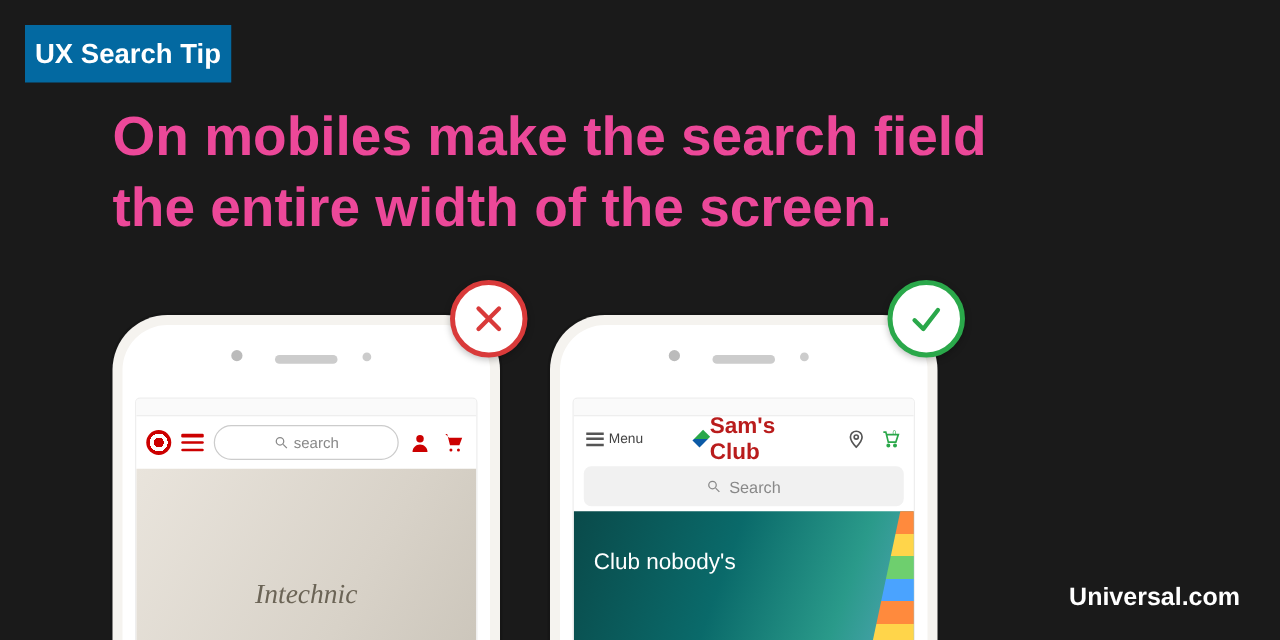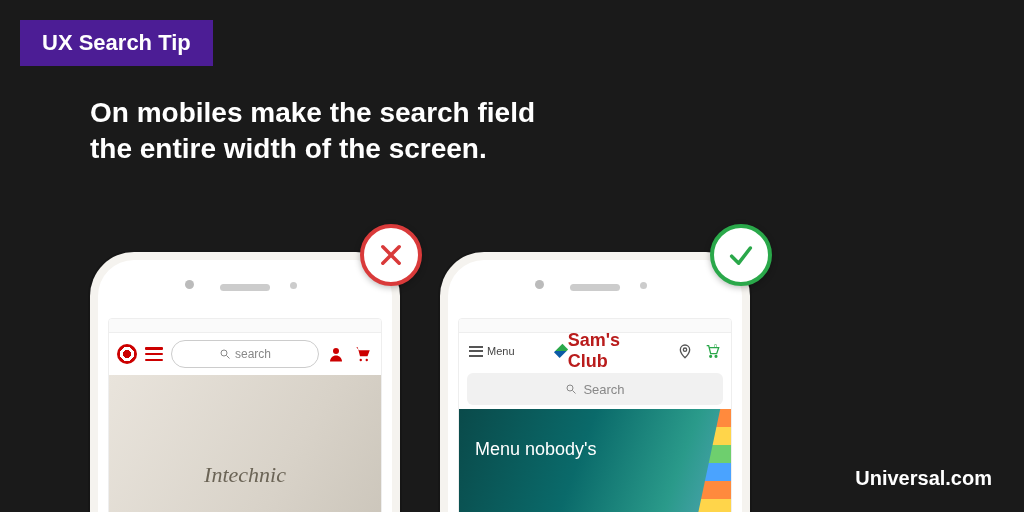--- a/index.html
+++ b/index.html
@@ -6,32 +6,32 @@
   html, body { width: 1024px; height: 512px; overflow: hidden; }
   body {
     background: #1a1a1a;
     font-family: -apple-system, BlinkMacSystemFont, "Segoe UI", Arial, sans-serif;
     position: relative;
   }
   .badge {
     position: absolute;
     top: 20px;
     left: 20px;
-    background: #4c1d95;
+    background: #0369a1;
     color: #fff;
     font-weight: 600;
     font-size: 22px;
-    padding: 10px 22px;
+    padding: 10px 8px;
   }
   .headline {
     position: absolute;
-    top: 95px;
+    top: 81px;
     left: 90px;
-    color: #ffffff;
-    font-size: 28px;
+    color: #ec4899;
+    font-size: 44px;
     font-weight: 700;
     line-height: 1.3;
     max-width: 760px;
     white-space: pre-line;
   }
   .attribution {
     position: absolute;
     bottom: 22px;
     right: 32px;
     color: #fff;
@@ -230,21 +230,21 @@
         </div>
       </div>
       <div class="searchbar">
         <svg class="sicon" viewBox="0 0 24 24" fill="none" stroke="currentColor" stroke-width="2">
             <circle cx="10" cy="10" r="6"></circle>
             <line x1="15" y1="15" x2="21" y2="21"></line>
           </svg>
         <span>Search</span>
       </div>
       <div class="content">
-        <span>Menu nobody's</span>
+        <span>Club nobody's</span>
       </div>
     </div>
   </div>
   <div class="verdict good-mark">
     <svg viewBox="0 0 24 24" fill="none" stroke="currentColor" stroke-width="3" stroke-linecap="round" stroke-linejoin="round">
         <polyline points="4,13 10,19 20,6"></polyline>
       </svg>
   </div>
 </div>
 

